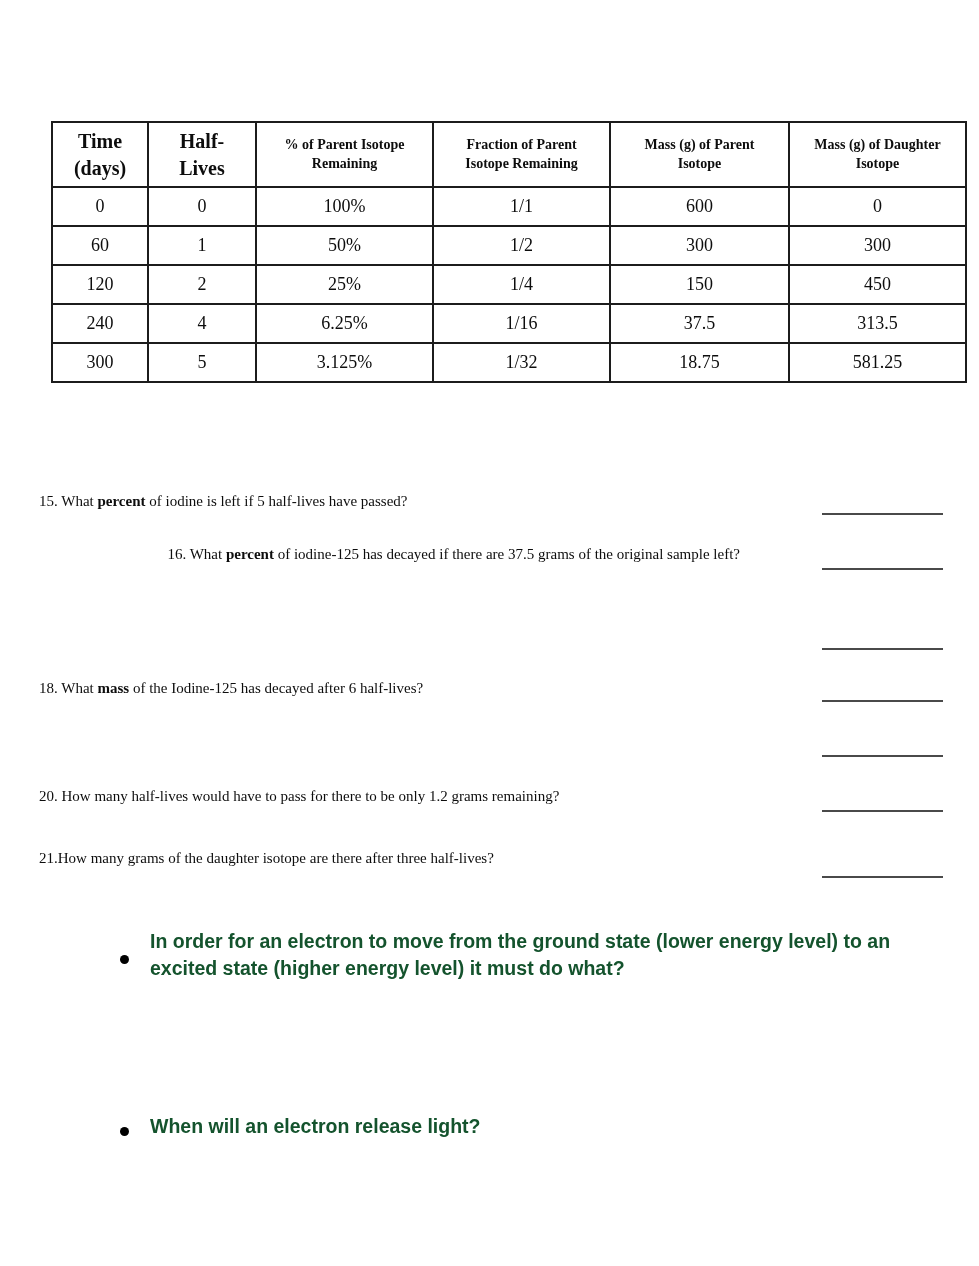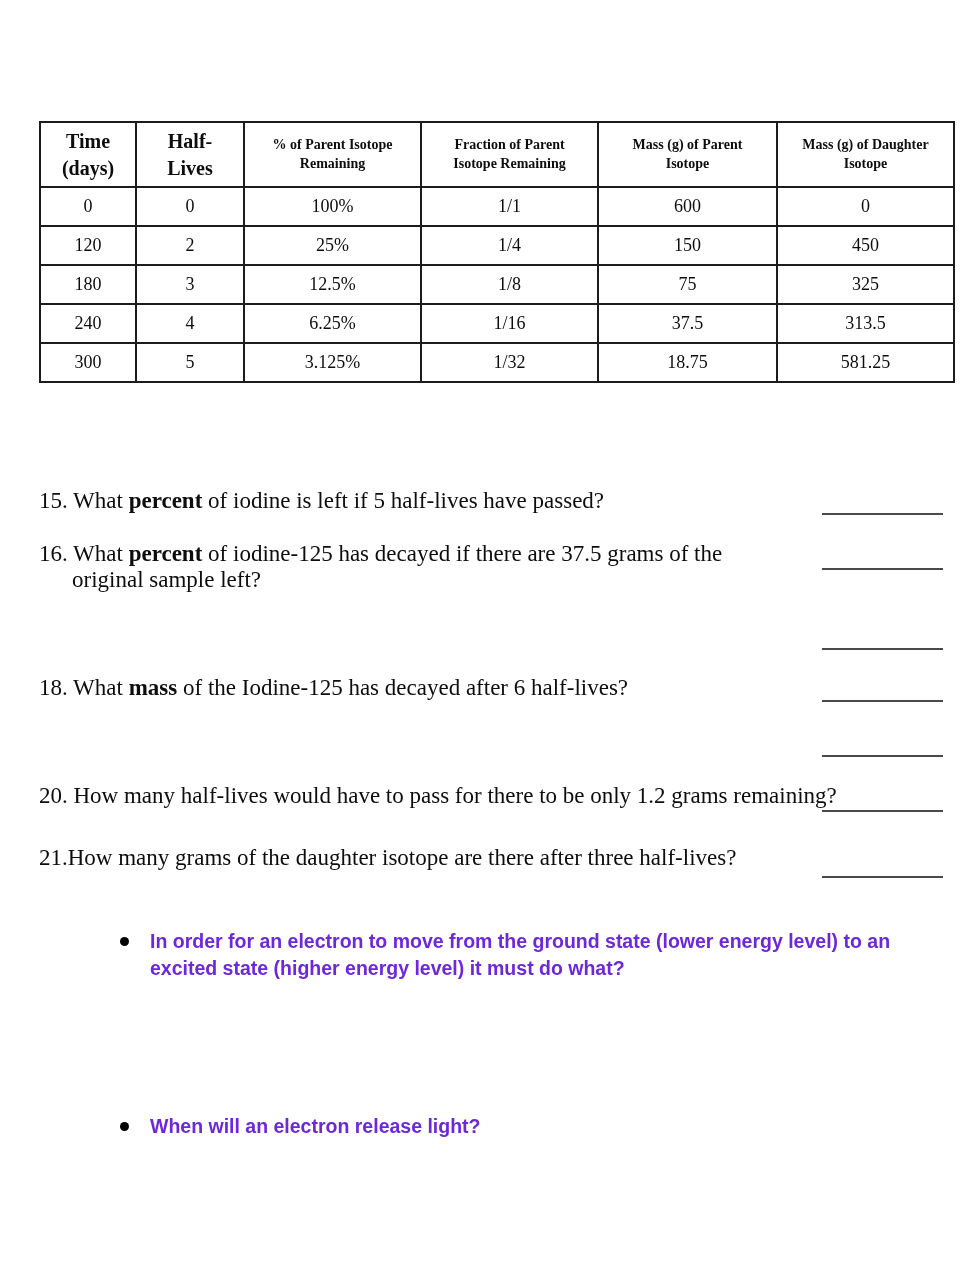--- a/index.html
+++ b/index.html
@@ -8,21 +8,21 @@
     background: #ffffff;
     font-family: "Liberation Serif", serif;
     color: #0d0d0d;
     position: relative;
     overflow: hidden;
   }
   .page { position: absolute; inset: 0; }
 
   
   table.decay {
-    position: absolute; left: 39px; top: 121px;
+    position: absolute; left: 51px; top: 121px;
     width: 914px;
     border-collapse: collapse;
     table-layout: fixed;
     border-radius: 31px;
   }
   table.decay th, table.decay td {
     border: 2px solid #1c1c1c;
     text-align: center;
     vertical-align: middle;
     padding: 0 2px;
@@ -30,44 +30,44 @@
   table.decay th { height: 63px; font-weight: bold; line-height: 1.35; }
   table.decay td { height: 37px; font-size: 18px; font-weight: normal; }
   th.hdr-lg { font-size: 20px; }
   th.hdr-sm { font-size: 14px; }
 
   
   .q {
     position: absolute; left: 39px;
     width: 770px;
     margin: 0;
-    font-size: 23px;
+    font-size: 15px;
     line-height: 26px;
     padding-left: 33px;
     text-indent: -33px;
     white-space: pre-wrap;
   }
-  .q.narrow { width: 668px; }
+  .q.narrow { width: 668px; text-align: right; }
   .q b { font-weight: bold; }
 
   .blank {
     position: absolute; left: 822px;
     width: 121px; height: 0;
     border-top: 2px solid #4a4a4a;
   }
 
   
   .bullet {
     position: absolute; left: 120px;
-    display: flex; align-items: flex-start;
+    display: flex; align-items: center;
     font-family: "Liberation Sans", sans-serif;
     font-weight: bold;
     font-size: 19.5px;
     line-height: 27px;
-    color: #6d28d9;
+    color: #14532d;
   }
   .bullet .dot {
     flex: 0 0 auto;
     width: 9px; height: 9px;
     background: #000; border-radius: 50%;
     margin: 9px 21px 0 0;
   }
   .bullet .btext { width: 795px; }
 </style>
 </head>
@@ -97,34 +97,34 @@
     <tbody>
       <tr>
         <td>0</td>
           <td>0</td>
           <td>100%</td>
           <td>1/1</td>
           <td>600</td>
           <td>0</td>
       </tr>
       <tr>
+        <td>60</td>
+          <td>1</td>
+          <td>50%</td>
+          <td>1/2</td>
+          <td>300</td>
+          <td>300</td>
+      </tr>
+      <tr>
         <td>120</td>
           <td>2</td>
           <td>25%</td>
           <td>1/4</td>
           <td>150</td>
           <td>450</td>
-      </tr>
-      <tr>
-        <td>180</td>
-          <td>3</td>
-          <td>12.5%</td>
-          <td>1/8</td>
-          <td>75</td>
-          <td>325</td>
       </tr>
       <tr>
         <td>240</td>
           <td>4</td>
           <td>6.25%</td>
           <td>1/16</td>
           <td>37.5</td>
           <td>313.5</td>
       </tr>
       <tr>

